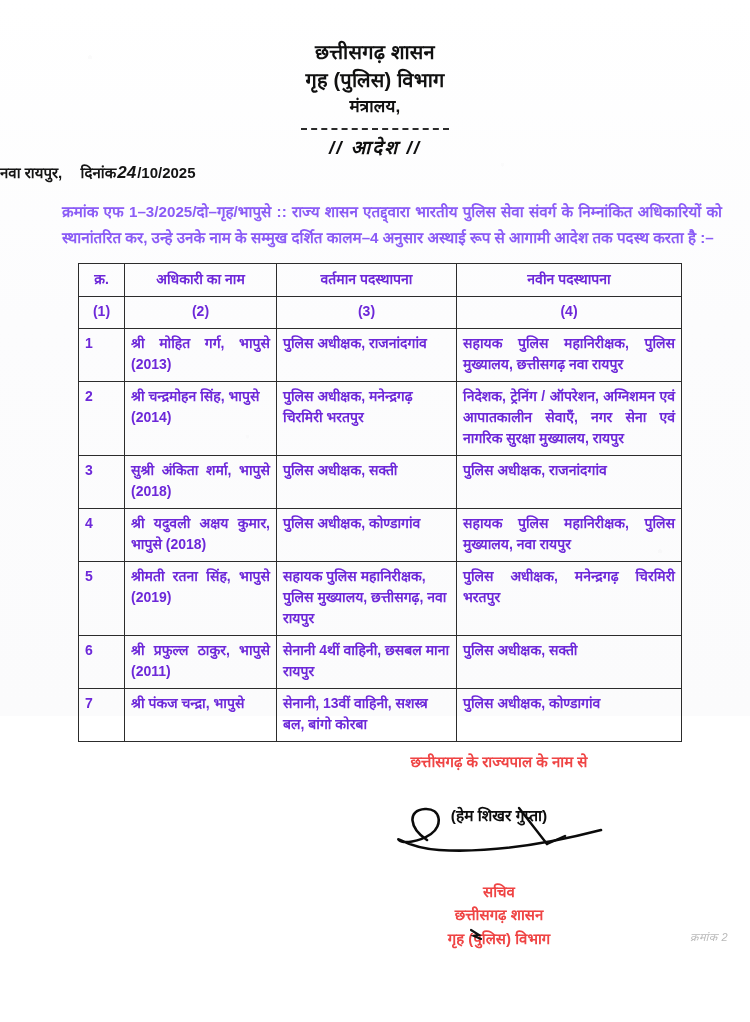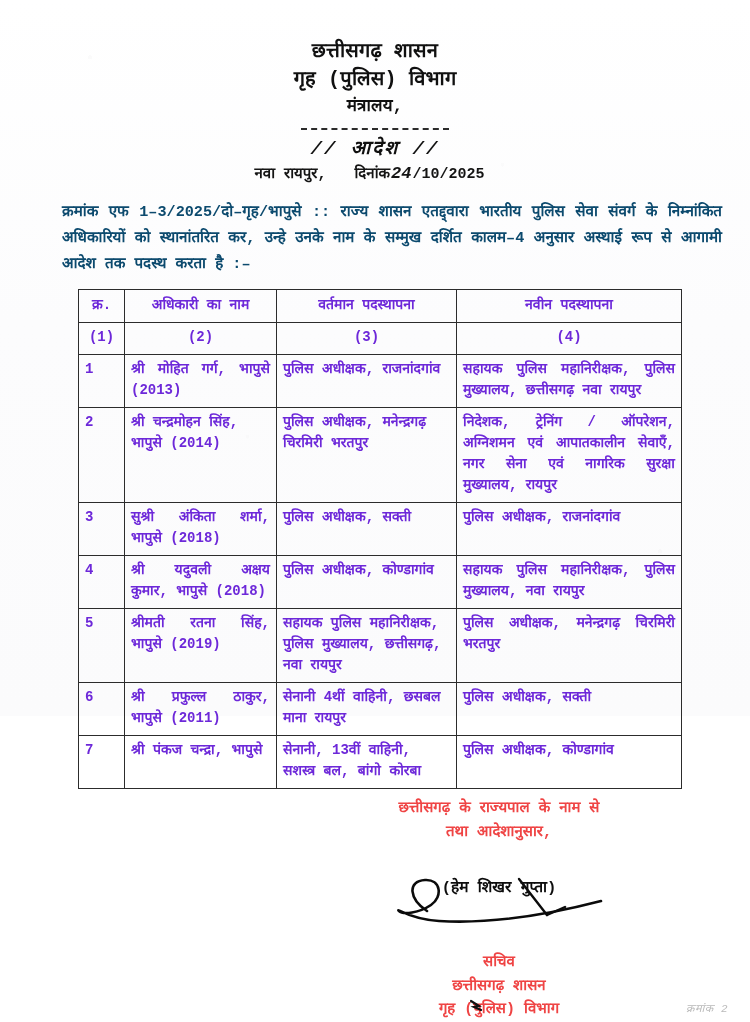--- a/index.html
+++ b/index.html
@@ -15,21 +15,20 @@
     color: #121212;
     position: relative;
     overflow: hidden;
   }
   .page {
     position: relative;
     width: 750px;
     height: 716px;
     background: #fdfdfd;
     box-sizing: border-box;
-    font-family: Liberation Mono, monospace;
   }
   
   .page::before {
     content: "";
     position: absolute;
     inset: 0;
     background:
       radial-gradient(circle at 12% 8%, rgba(0,0,0,0.016) 0 2px, transparent 2px),
       radial-gradient(circle at 67% 23%, rgba(0,0,0,0.013) 0 2px, transparent 2px),
       radial-gradient(circle at 33% 61%, rgba(0,0,0,0.012) 0 2px, transparent 2px),
@@ -70,41 +69,41 @@
     text-align: center;
     font-size: 19px;
     font-weight: 700;
     font-style: italic;
     letter-spacing: 2px;
     margin-top: 2px;
     color: #101010;
   }
 
   .place-date {
-    text-align: center;
+    text-align: left;
     padding-right: 11px;
     margin-top: 2px;
     font-size: 15px;
     font-weight: 600;
     color: #141414;
   }
   .place-date .daynum {
     font-weight: 700;
     font-size: 17px;
     font-style: italic;
     padding: 0 1px;
   }
 
   
   .para {
     margin: 16px 28px 0 62px;
     font-size: 15.2px;
     line-height: 1.72;
     text-align: justify;
-    color: #0c4a6e;
+    color: #8b5cf6;
     font-weight: 600;
   }
   .para .orderno {
     font-weight: 700;
   }
 
   
   .tbl-wrap {
     margin: 12px 68px 0 78px;
   }
@@ -296,21 +295,20 @@
             <td>सेनानी, 13वीं वाहिनी, सशस्त्र बल, बांगो कोरबा</td>
             <td>पुलिस अधीक्षक, कोण्डागांव</td>
           </tr>
         </tbody>
       </table>
     </div>
 
     <div class="footer">
       <div class="foot-block">
         <div class="foot-line">छत्तीसगढ़ के राज्यपाल के नाम से</div>
-        <div class="foot-line">तथा आदेशानुसार,</div>
 
         <div class="sig-area">
           <svg class="sig-svg" width="250" height="62" viewBox="0 0 250 62" aria-hidden="true">
             <path d="M58 40 C40 28, 38 10, 56 9 C72 8, 74 26, 62 34 C50 42, 34 44, 30 40
                      C26 36, 40 48, 70 50 C120 53, 178 44, 232 30" fill="none" stroke="#0b0b0b" stroke-width="2.6" stroke-linecap="round"></path>
             <path d="M150 8 L178 44" fill="none" stroke="#0b0b0b" stroke-width="2.4" stroke-linecap="round"></path>
             <path d="M178 44 L196 36" fill="none" stroke="#0b0b0b" stroke-width="2.4" stroke-linecap="round"></path>
           </svg>
           <div class="sig-name">(हेम शिखर गुप्ता)</div>
         </div>

